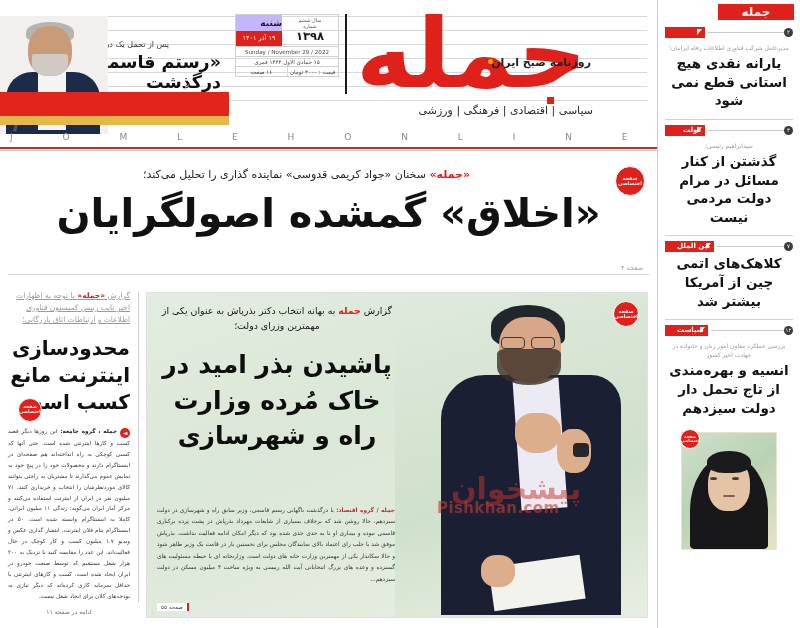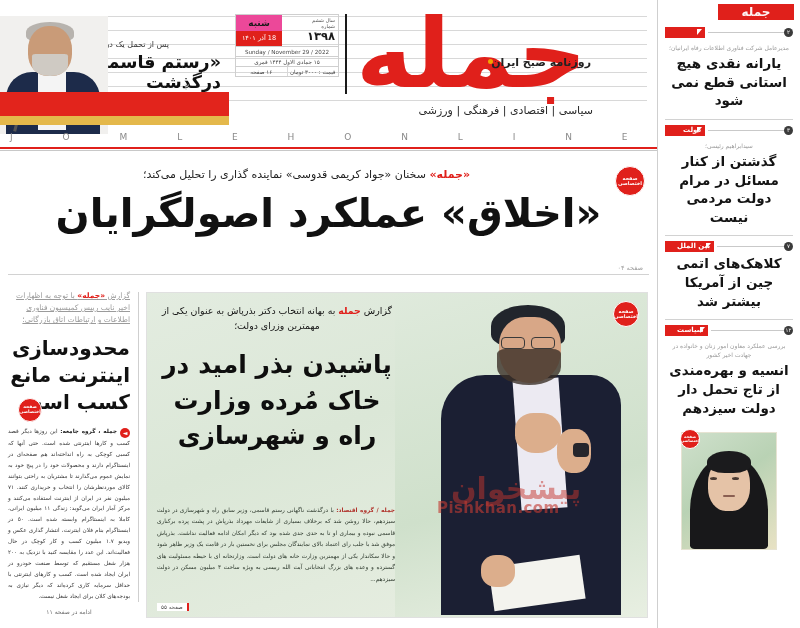--- a/index.html
+++ b/index.html
@@ -112,25 +112,25 @@
   .logo-sub2 {
     position: absolute; right: 4px; top: 92px;
     font-size: 11px; color: #2a2a2a;
   }
   .logo-dot { position:absolute; right: 104px; top: 47px; width:5px;height:5px;border-radius:50%;background:#f0a500;}
 
   .datebox {
     position: absolute; right: 318px; top: 14px; width: 104px;
   }
   .db-top { display: flex; height: 33px; border: 1px solid #cfcfcf; }
-  .db-left { flex: 1; padding: 2px 3px 0 3px; }
+  .db-left { flex: 1; padding: 2px 3px 0 3px; text-align: center; }
   .db-l1 { font-size: 5px; color: #555; line-height: 1.2; }
   .db-l2 { font-size: 11.5px; font-weight: bold; color: #1a1a1a; letter-spacing: .5px; }
   .db-right { width: 46px; display: flex; flex-direction: column; }
-  .db-day { background: #ec4899; color: #1a1a1a; font-size: 9px; font-weight: bold; text-align: center; line-height: 16px; }
+  .db-day { background: #c4b5fd; color: #1a1a1a; font-size: 9px; font-weight: bold; text-align: right; line-height: 16px; }
   .db-date { background: #e0201b; color: #fff; font-size: 6.5px; text-align: center; line-height: 15px; }
   .db-row { border: 1px solid #cfcfcf; border-top: none; font-size: 5.6px; color: #444; text-align: center; line-height: 10px; height: 10px; }
   .db-row.split { display: flex; }
   .db-row.split > span { flex: 1; }
   .db-row.split > span + span { border-right: 1px solid #d8d8d8; }
 
   .divider-v { position: absolute; right: 310px; top: 14px; width: 2px; height: 80px; background: #1a1a1a; }
 
   .top-story { position: absolute; right: 428px; left: 0; top: 16px; height: 100px; }
   .ts-kicker { position: absolute; right: 60px; top: 24px; font-size: 8px; color: #333; }
@@ -274,21 +274,21 @@
 
     <div class="datebox">
       <div class="db-top">
         <div class="db-left">
           <div class="db-l1">سال ششم</div>
           <div class="db-l1">شماره</div>
           <div class="db-l2">۱۳۹۸</div>
         </div>
         <div class="db-right">
           <div class="db-day">شنبه</div>
-          <div class="db-date">18 آذر ۱۴۰۱</div>
+          <div class="db-date">۱۹ آذر ۱۴۰۱</div>
         </div>
       </div>
       <div class="db-row">Sunday / November 29 / 2022</div>
       <div class="db-row">۱۵ جمادی الاول ۱۴۴۴ قمری</div>
       <div class="db-row split">
         <span>قیمت : ۳۰۰۰ تومان</span>
         <span>۱۶ صفحه</span>
       </div>
     </div>
 
@@ -336,21 +336,21 @@
   <div class="mast-bottom-rule2"></div>
 
   <div class="lead">
     <div class="badge-round lead-badge">
       <span>صفحه</span>
       <span>اختصاصی</span>
     </div>
     <div class="lead-kicker">
       <span class="hl">«جمله»</span><span> سخنان «جواد کریمی قدوسی» نماینده گذاری را تحلیل می‌کند؛</span>
     </div>
-    <div class="lead-head">«اخلاق» عملکرد اصولگرایان</div>
+    <div class="lead-head">«اخلاق» گمشده اصولگرایان</div>
     <div class="lead-page">صفحه ۰۴</div>
     <div class="lead-rule"></div>
   </div>
 
   <div class="leftcol">
     <div class="lc-kicker">
       <span>گزارش </span><span class="hl">«جمله»</span><span> با توجه به اظهارات اخیر نایب رییس کمیسیون فناوری اطلاعات و ارتباطات اتاق بازرگانی؛</span>
     </div>
     <div class="lc-head">محدودسازی اینترنت مانع کسب است</div>
     <div class="badge-round lc-badge">

